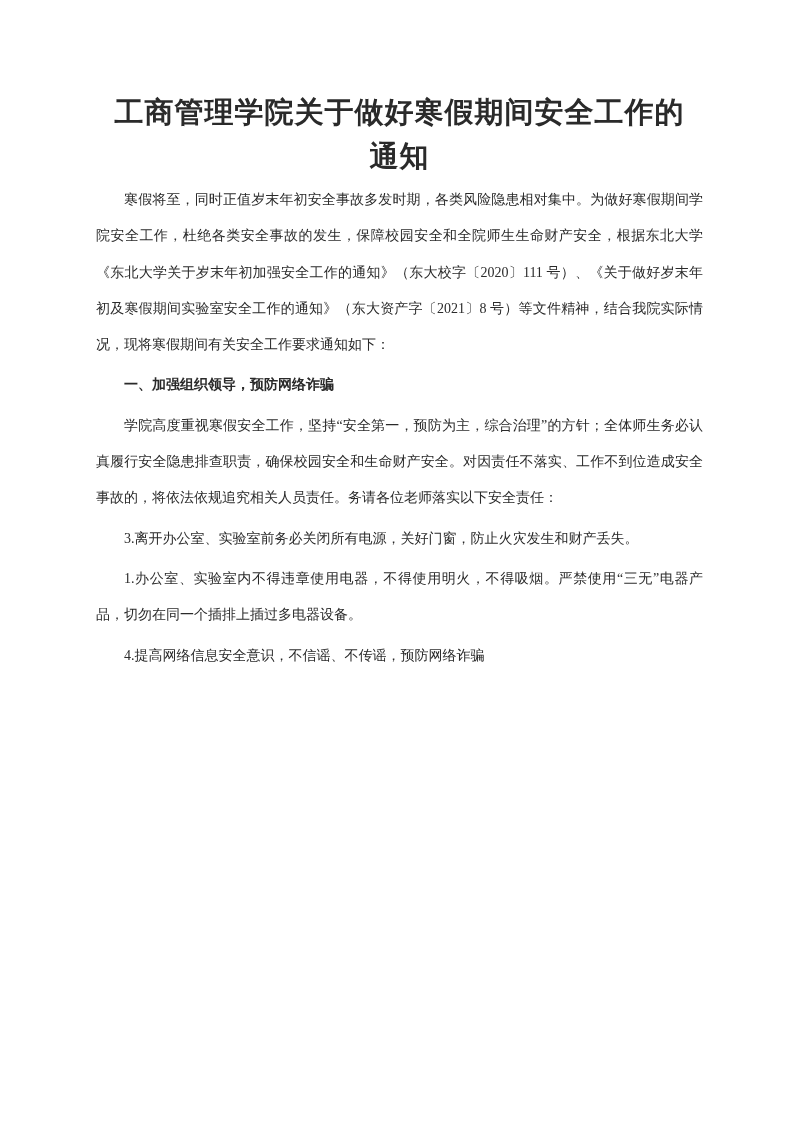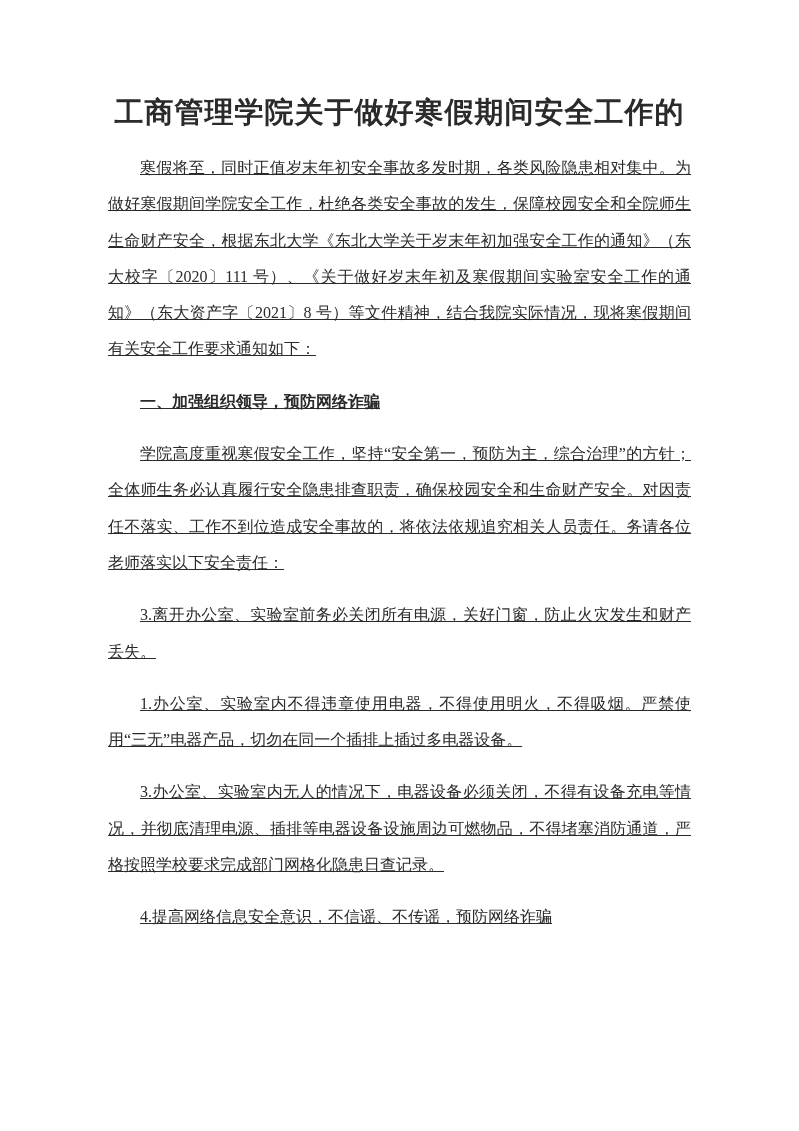--- a/index.html
+++ b/index.html
@@ -26,42 +26,41 @@
     text-align: center;
     letter-spacing: 1px;
   }
   .title-line {
     display: block;
   }
   .doc-body {
     width: 615px;
   }
   .para {
-    margin: 16px;
-    font-size: 16px;
+    margin: 4px;
+    font-size: 14px;
     line-height: 36.3px;
     text-align: justify;
     text-justify: inter-ideograph;
     text-indent: 2em;
     word-break: break-all;
-    text-decoration: underline;
   }
   .para.heading {
     font-weight: 700;
   }
 </style>
 </head>
 <body>
 
 <div class="page" style="background: rgb(255, 255, 255); color: rgb(42, 42, 42);">
   <h1 class="title">
     <span class="title-line">工商管理学院关于做好寒假期间安全工作的</span>
+    <span class="title-line">通知</span>
   </h1>
   <div class="doc-body" id="doc-body">
       <p class="para">寒假将至，同时正值岁末年初安全事故多发时期，各类风险隐患相对集中。为做好寒假期间学院安全工作，杜绝各类安全事故的发生，保障校园安全和全院师生生命财产安全，根据东北大学《东北大学关于岁末年初加强安全工作的通知》（东大校字〔2020〕111 号）、《关于做好岁末年初及寒假期间实验室安全工作的通知》（东大资产字〔2021〕8 号）等文件精神，结合我院实际情况，现将寒假期间有关安全工作要求通知如下：</p>
       <p class="para heading">一、加强组织领导，预防网络诈骗</p>
       <p class="para">学院高度重视寒假安全工作，坚持“安全第一，预防为主，综合治理”的方针；全体师生务必认真履行安全隐患排查职责，确保校园安全和生命财产安全。对因责任不落实、工作不到位造成安全事故的，将依法依规追究相关人员责任。务请各位老师落实以下安全责任：</p>
       <p class="para">3.离开办公室、实验室前务必关闭所有电源，关好门窗，防止火灾发生和财产丢失。</p>
       <p class="para">1.办公室、实验室内不得违章使用电器，不得使用明火，不得吸烟。严禁使用“三无”电器产品，切勿在同一个插排上插过多电器设备。</p>
-      <p class="para">3.办公室、实验室内无人的情况下，电器设备必须关闭，不得有设备充电等情况，并彻底清理电源、插排等电器设备设施周边可燃物品，不得堵塞消防通道，严格按照学校要求完成部门网格化隐患日查记录。</p>
       <p class="para">4.提高网络信息安全意识，不信谣、不传谣，预防网络诈骗</p>
     </div>
 </div>
 
 </body></html>

